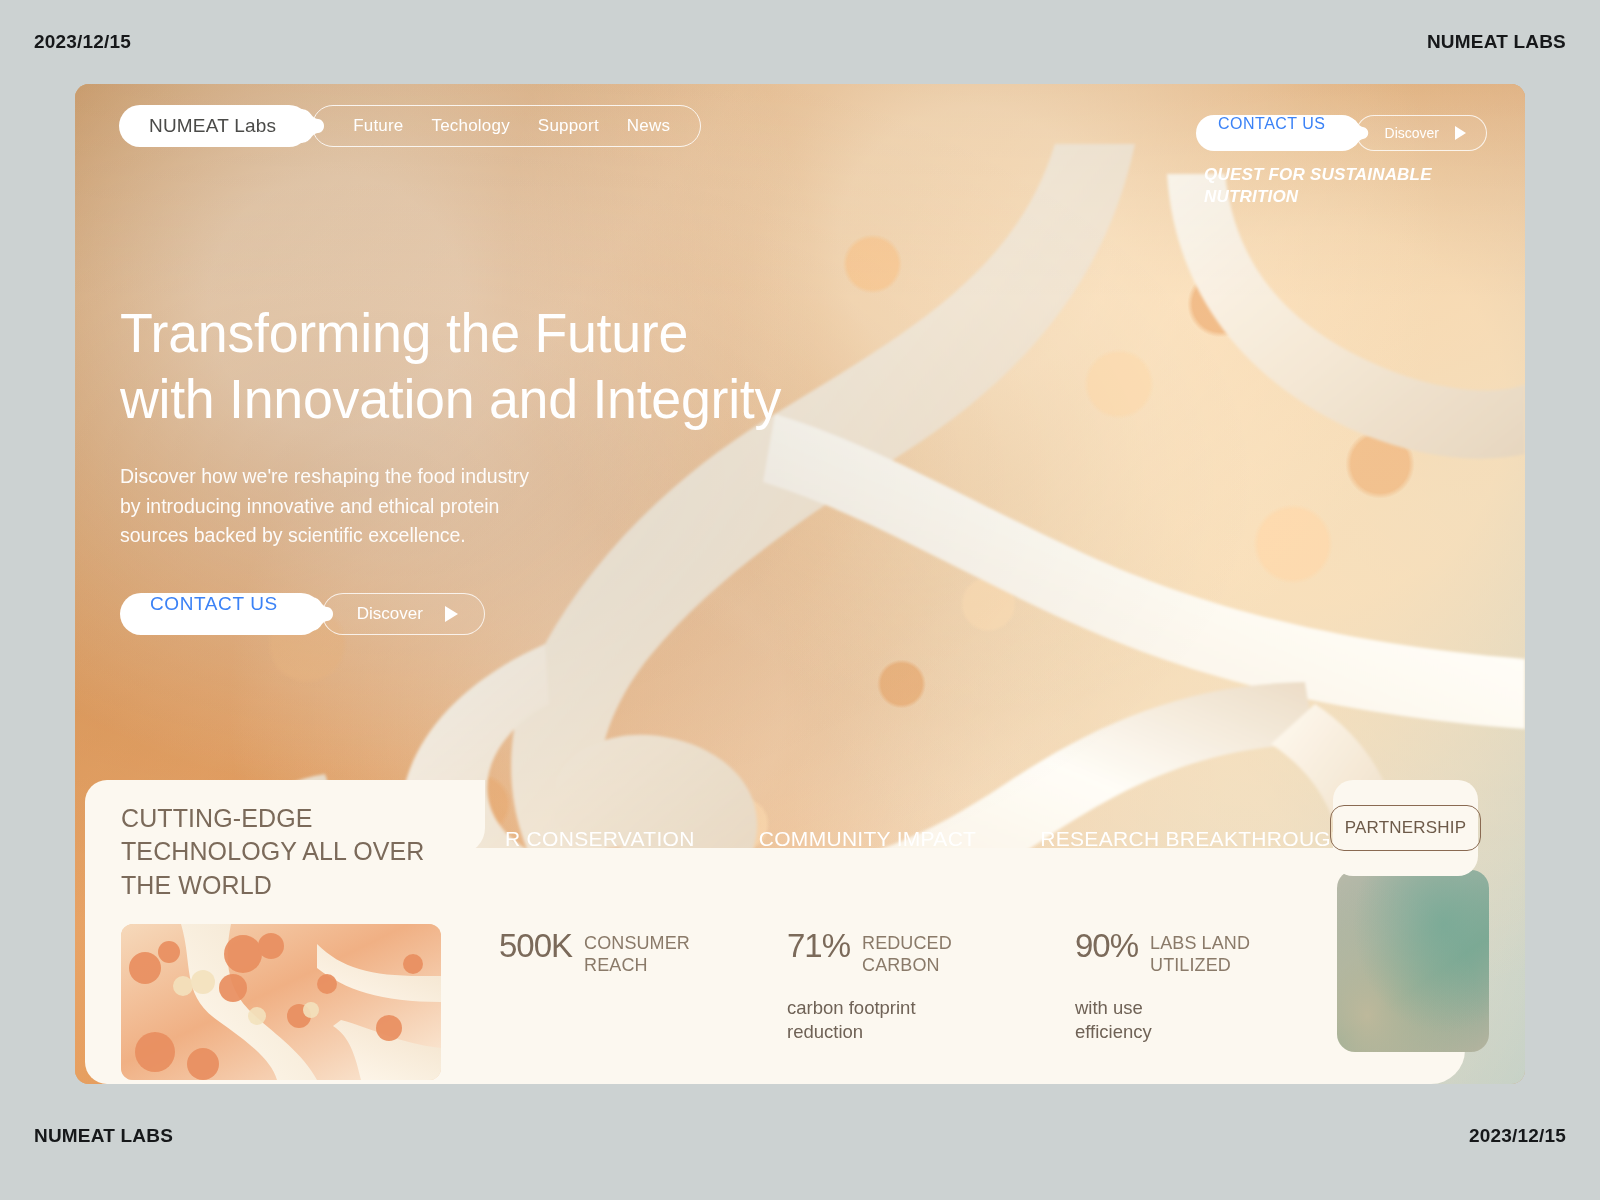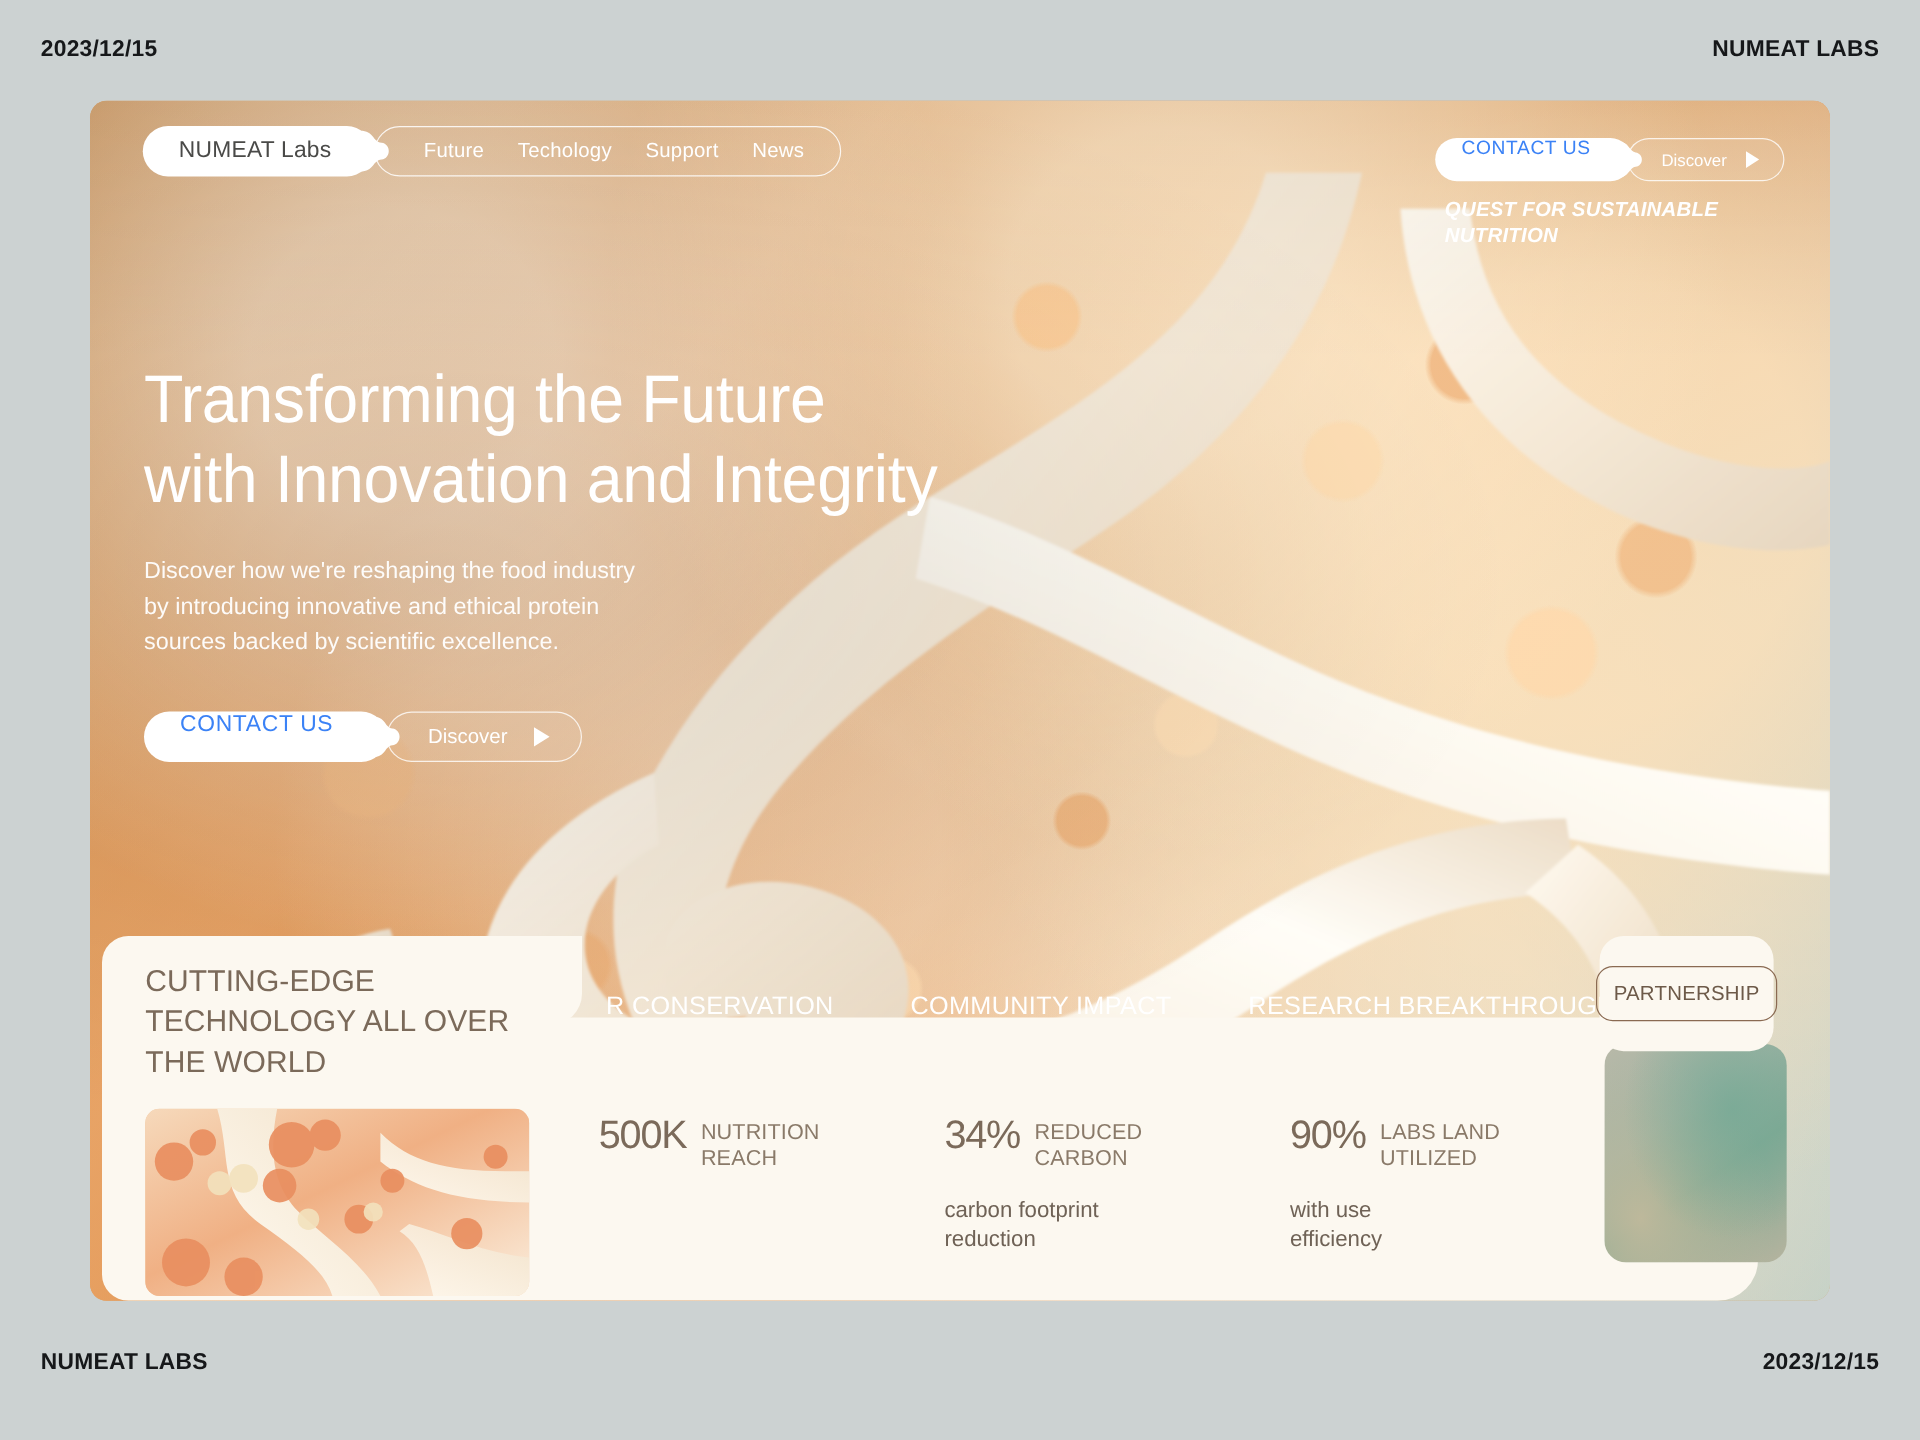--- a/index.html
+++ b/index.html
@@ -543,28 +543,28 @@
         <circle cx="136" cy="92" r="9"></circle>
           <circle cx="190" cy="86" r="8"></circle>
       </g>
     </svg>
   </div>
 
   <div class="stats">
     <div class="stat">
       <div class="stat-top">
         <div class="stat-value">500K</div>
-        <div class="stat-label">NUTRITION
+        <div class="stat-label">CONSUMER
 REACH</div>
       </div>
     </div>
 
     <div class="stat">
       <div class="stat-top">
-        <div class="stat-value">34%</div>
+        <div class="stat-value">71%</div>
         <div class="stat-label">REDUCED
 CARBON</div>
       </div>
       <div class="stat-desc">carbon footprint
 reduction</div>
     </div>
 
     <div class="stat">
       <div class="stat-top">
         <div class="stat-value">90%</div>

